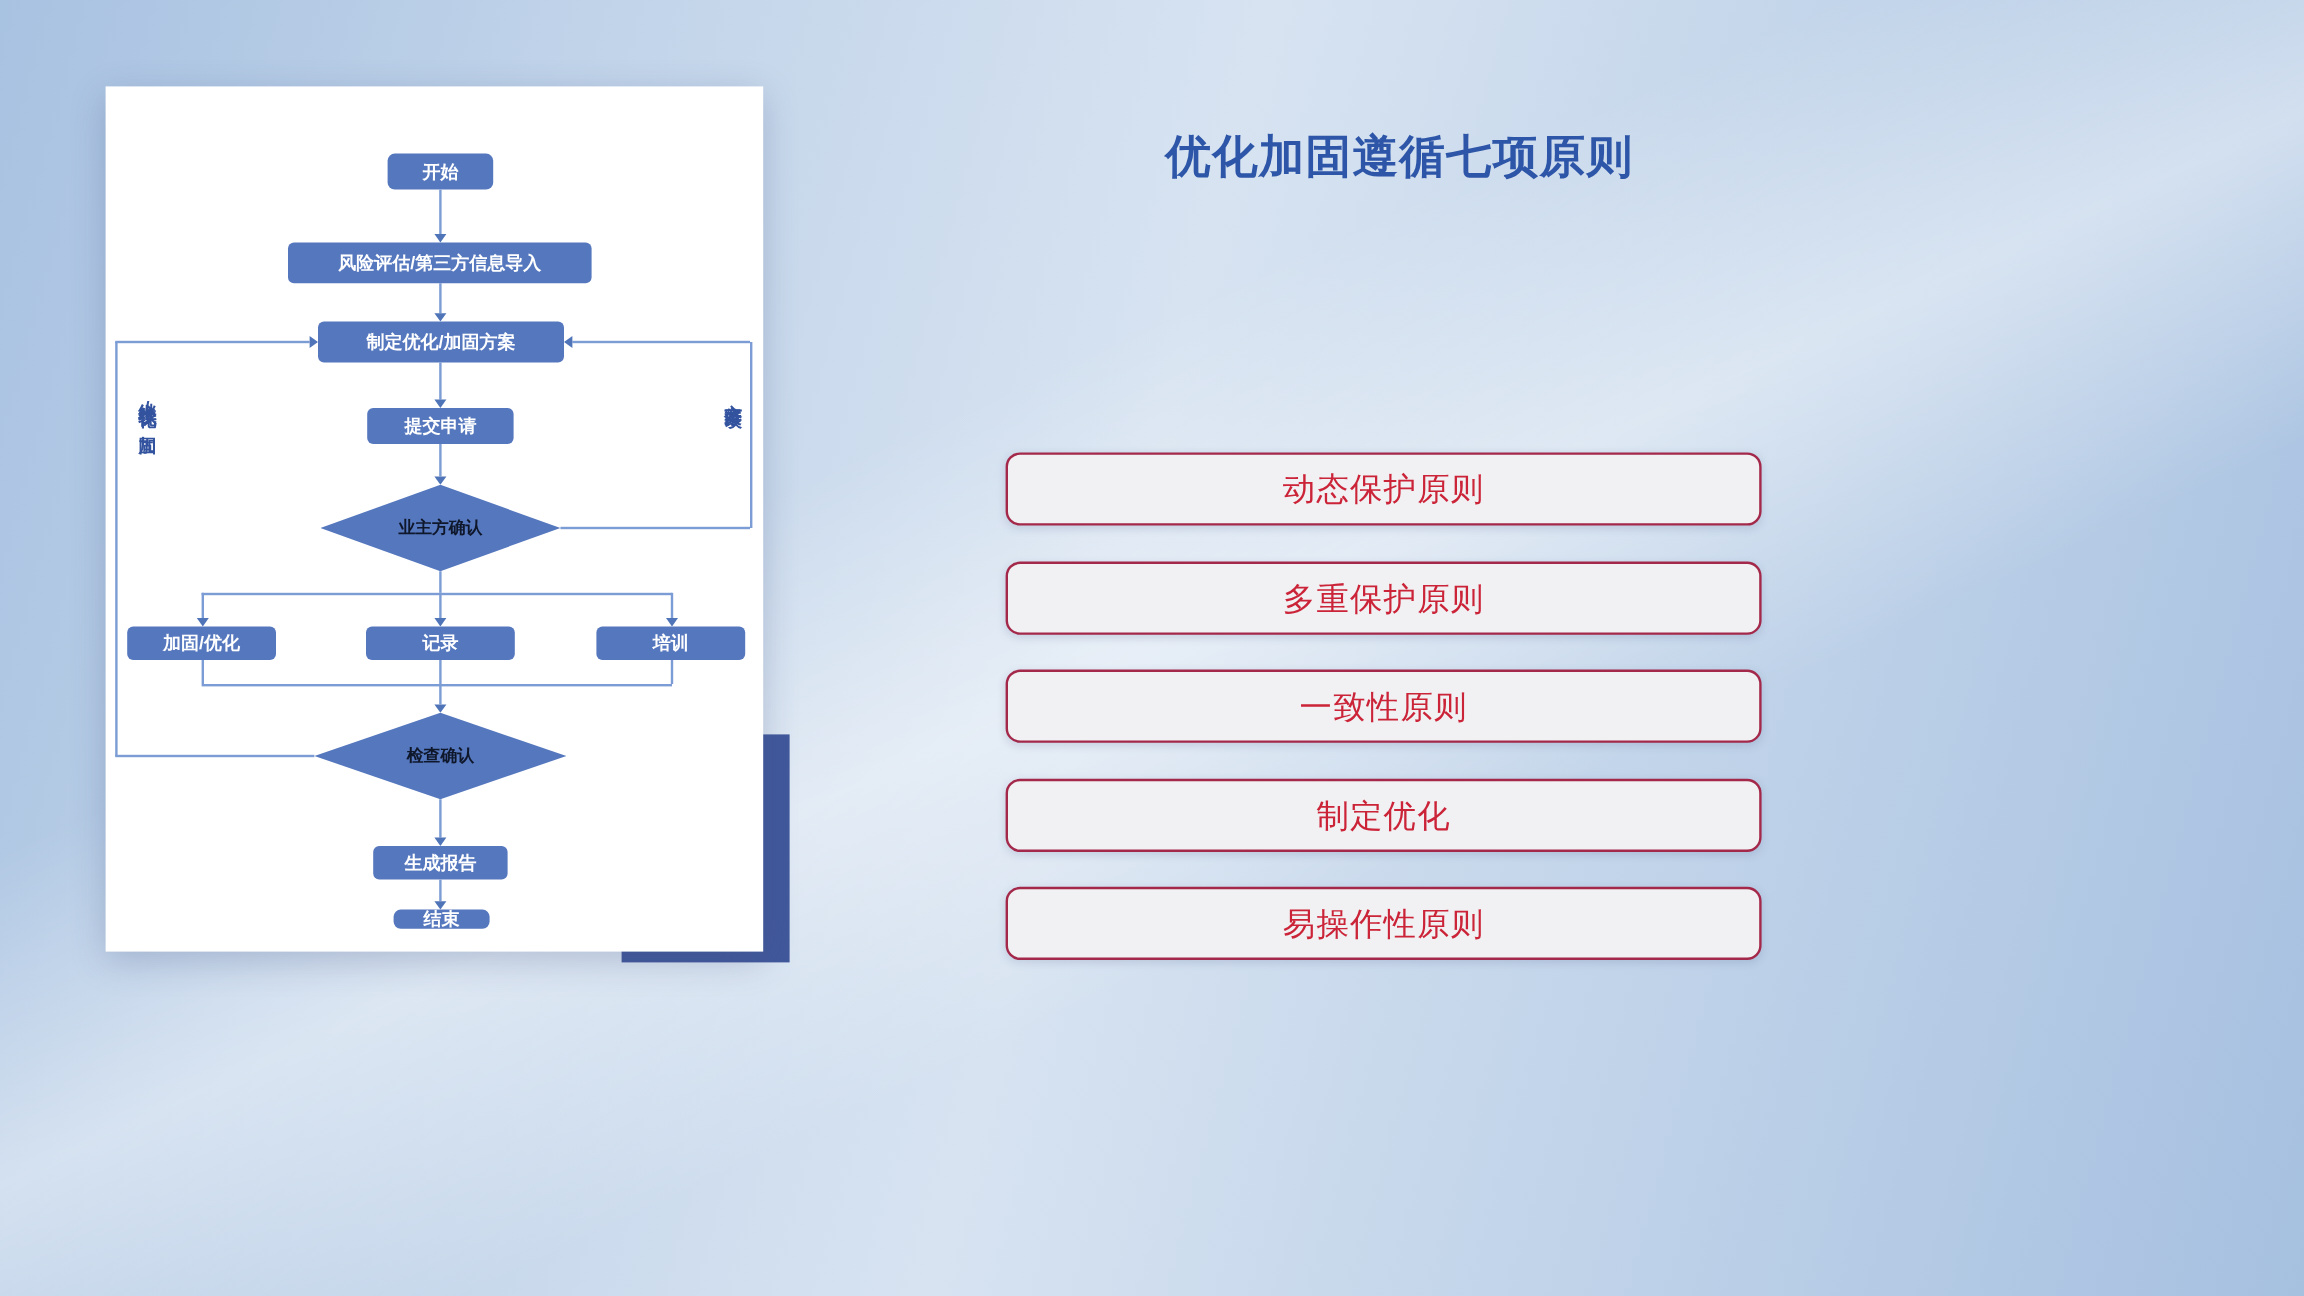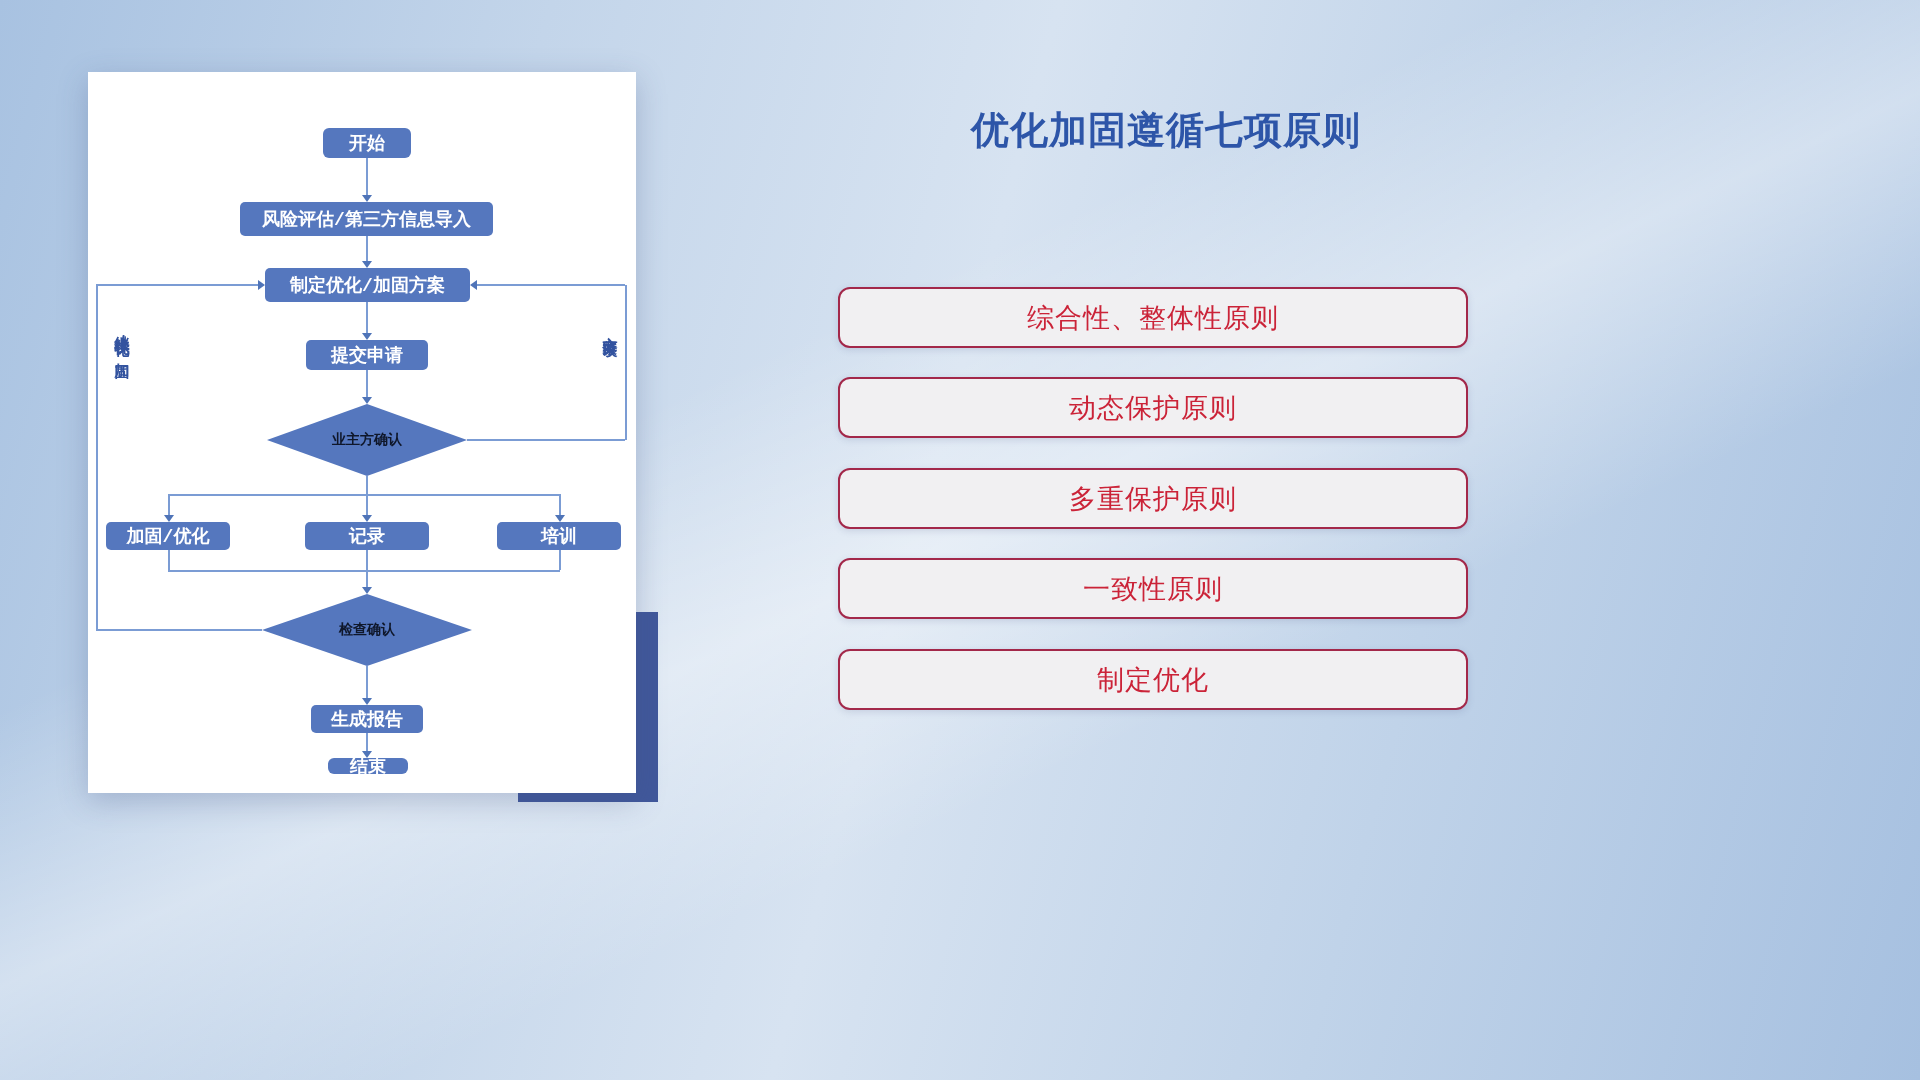--- a/index.html
+++ b/index.html
@@ -5,21 +5,21 @@
   html,body{margin:0;padding:0;}
   body{width:1920px;height:1080px;overflow:hidden;position:relative;
     font-family:"Liberation Sans","DejaVu Sans",sans-serif;
     background:linear-gradient(105deg,#a8c2e1 0%,#c3d5ea 25%,#d7e3f1 48%,#c0d3e9 72%,#a6c0e0 100%);}
   .sheen{position:absolute;inset:0;pointer-events:none;
     background:linear-gradient(155deg,rgba(255,255,255,0) 36%,rgba(255,255,255,.42) 50%,rgba(255,255,255,0) 64%);}
   .shadow-block{position:absolute;left:518px;top:612px;width:140px;height:190px;background:#41589b;}
   .card{position:absolute;left:88px;top:72px;width:548px;height:721px;background:#ffffff;
     box-shadow:0 8px 28px rgba(60,80,130,.28);}
   .node{position:absolute;background:#5577be;color:#fff;display:flex;align-items:center;justify-content:center;
-    font-weight:bold;font-size:18px;border-radius:5px;text-align:center;font-family:Liberation Mono, monospace;}
+    font-weight:bold;font-size:15px;border-radius:5px;text-align:center;}
   .diamond{position:absolute;background:#5577be;color:#0f172a;display:flex;align-items:center;justify-content:center;
     font-weight:bold;font-size:14px;clip-path:polygon(50% 0,100% 50%,50% 100%,0 50%);}
   .hl,.vl{position:absolute;background:#7b9cd4;}
   .hl{height:1.5px;}
   .vl{width:1.5px;}
   .ad{position:absolute;width:0;height:0;border-left:5px solid transparent;border-right:5px solid transparent;border-top:7px solid #4f74b8;}
   .ar{position:absolute;width:0;height:0;border-top:5px solid transparent;border-bottom:5px solid transparent;border-left:7px solid #4f74b8;}
   .al{position:absolute;width:0;height:0;border-top:5px solid transparent;border-bottom:5px solid transparent;border-right:7px solid #4f74b8;}
   .vtext{position:absolute;writing-mode:vertical-rl;text-orientation:upright;color:#33539f;font-weight:700;
     font-size:15px;letter-spacing:2px;}
@@ -87,18 +87,18 @@
   <div class="ad" style="left:467px;top:443px"></div>
   <div class="ad" style="left:274px;top:515px"></div>
   <div class="ad" style="left:274px;top:626px"></div>
   <div class="ad" style="left:274px;top:679px"></div>
   <div class="ar" style="left:170px;top:208px"></div>
   <div class="al" style="left:382px;top:208px"></div>
 </div>
 
 <div class="panel">
   <h1>优化加固遵循七项原则</h1>
-  <div class="pill" style="top:287px">综合性、整体性原则</div>
   <div class="pill" style="top:377px">动态保护原则</div>
   <div class="pill" style="top:468px">多重保护原则</div>
   <div class="pill" style="top:558px">一致性原则</div>
   <div class="pill" style="top:649px">制定优化</div>
+  <div class="pill" style="top:739px">易操作性原则</div>
 </div>
 
 </body></html>

